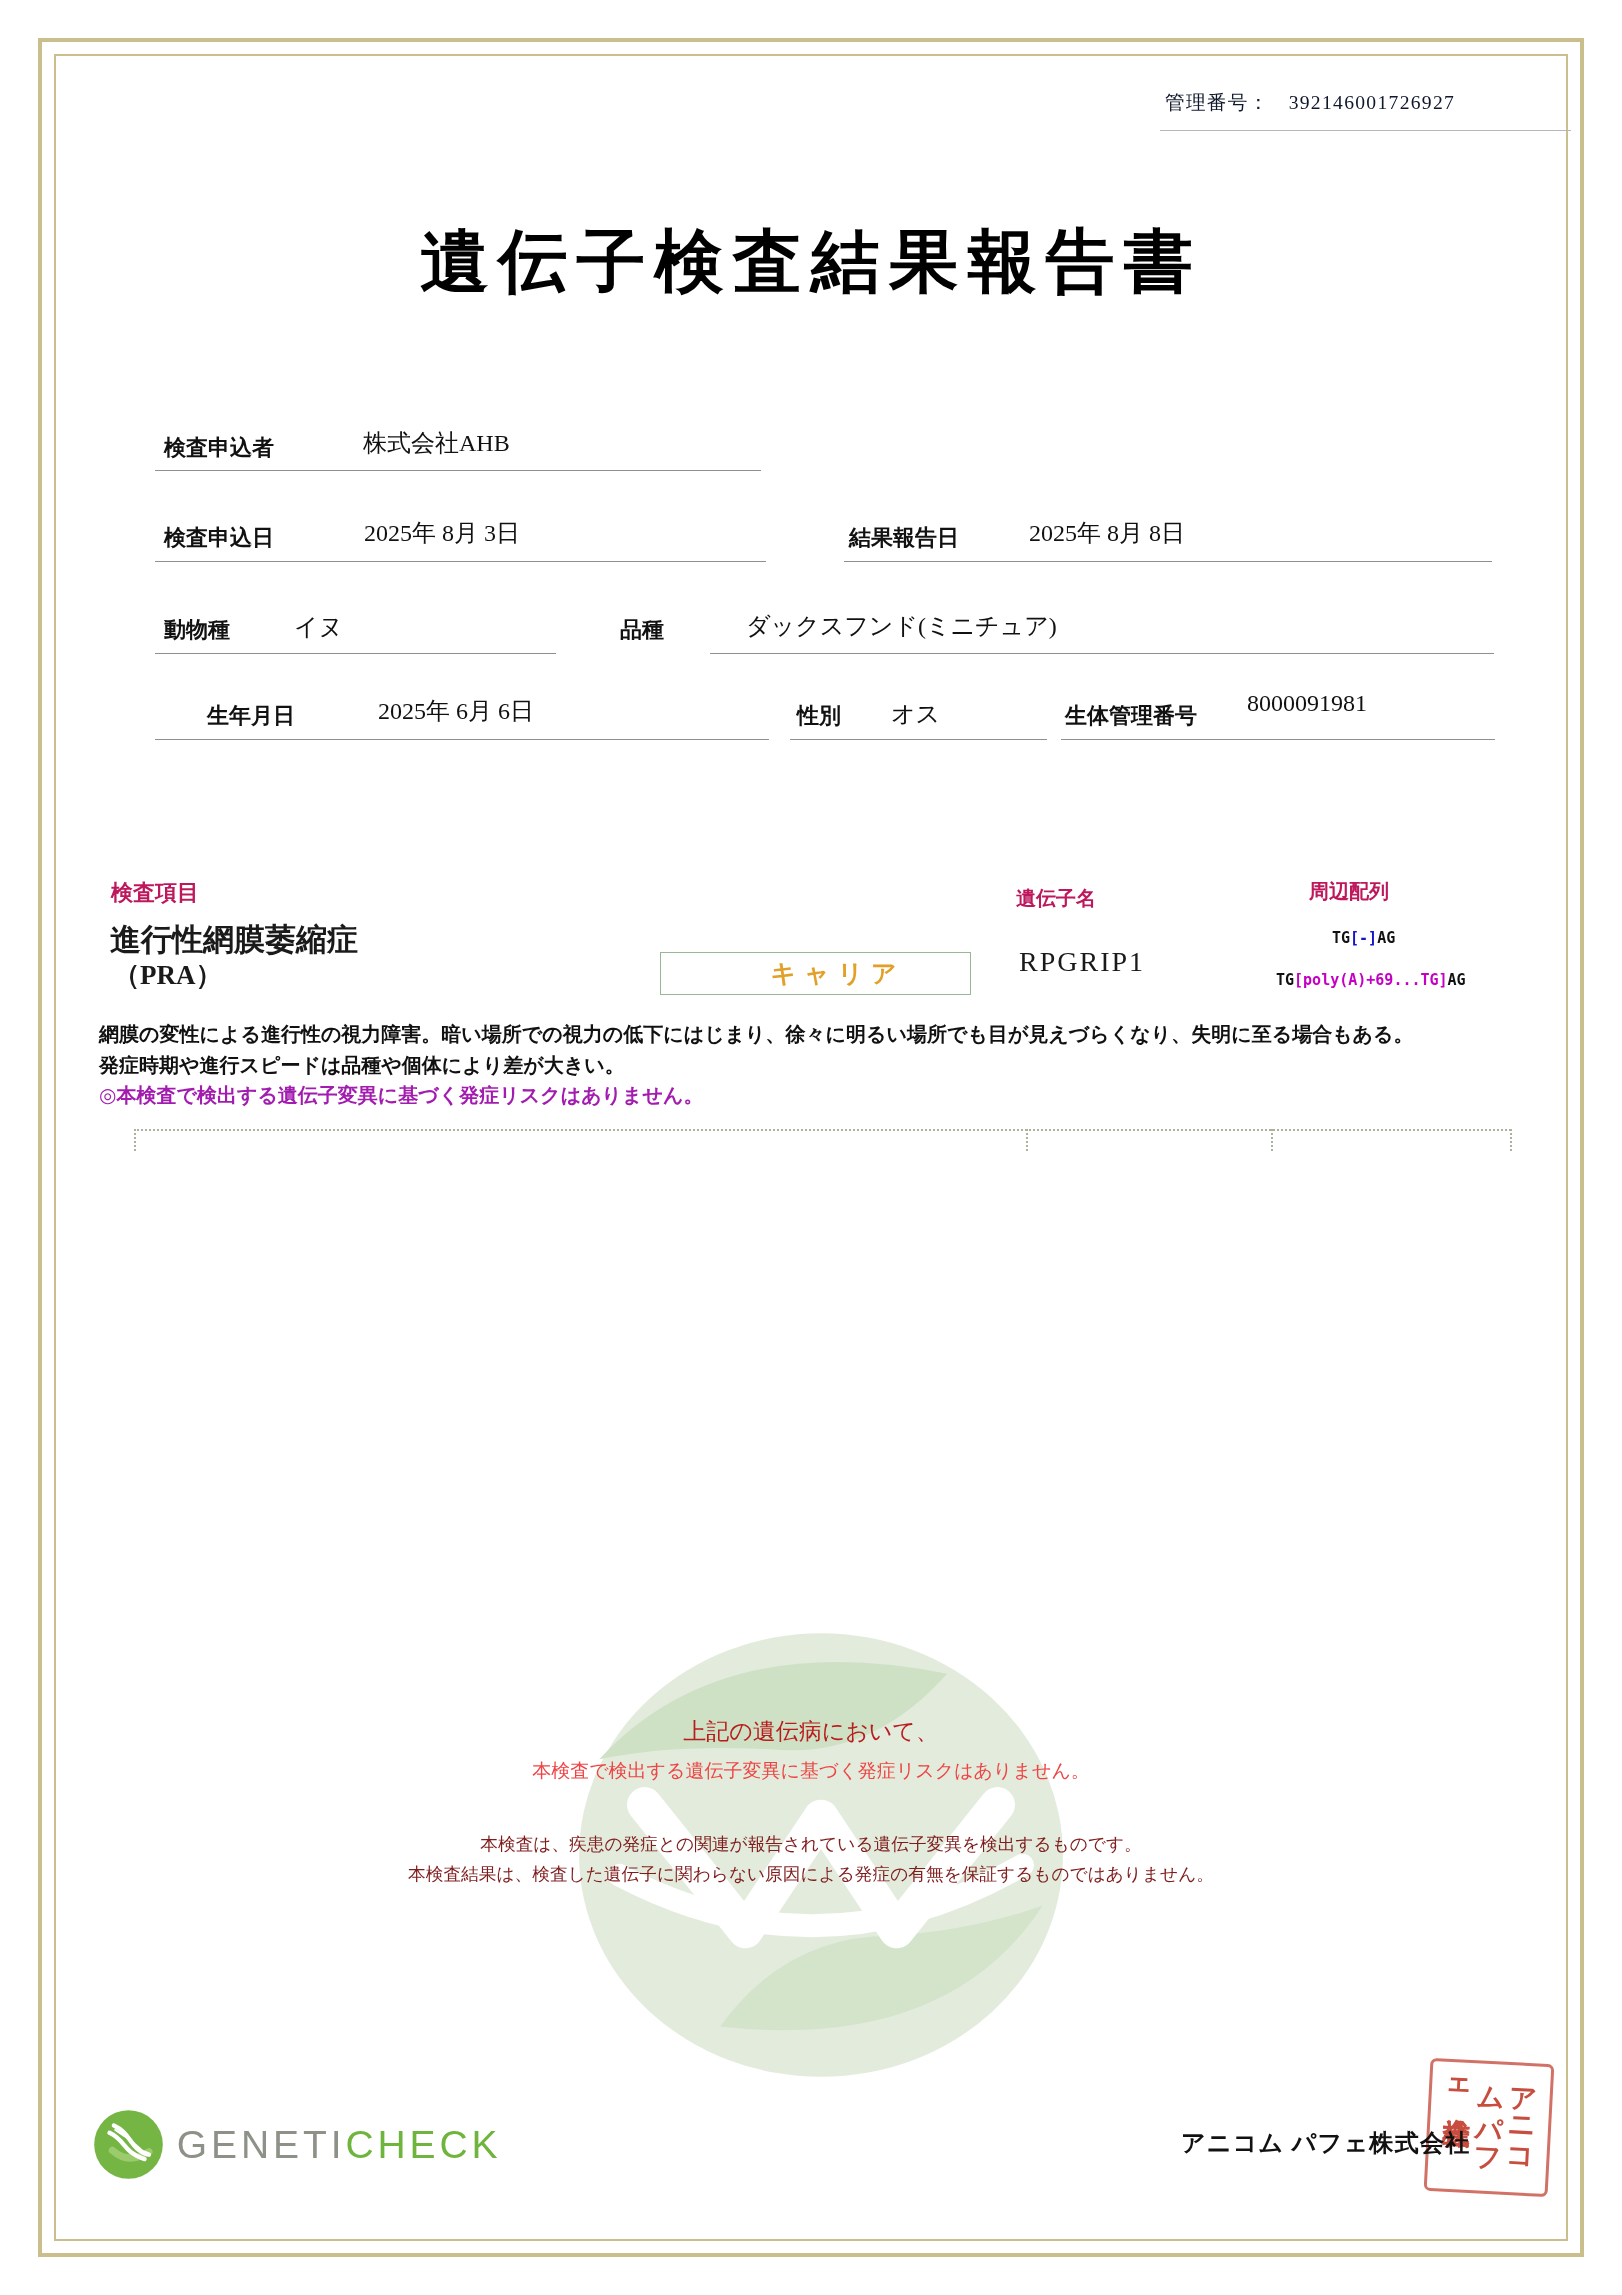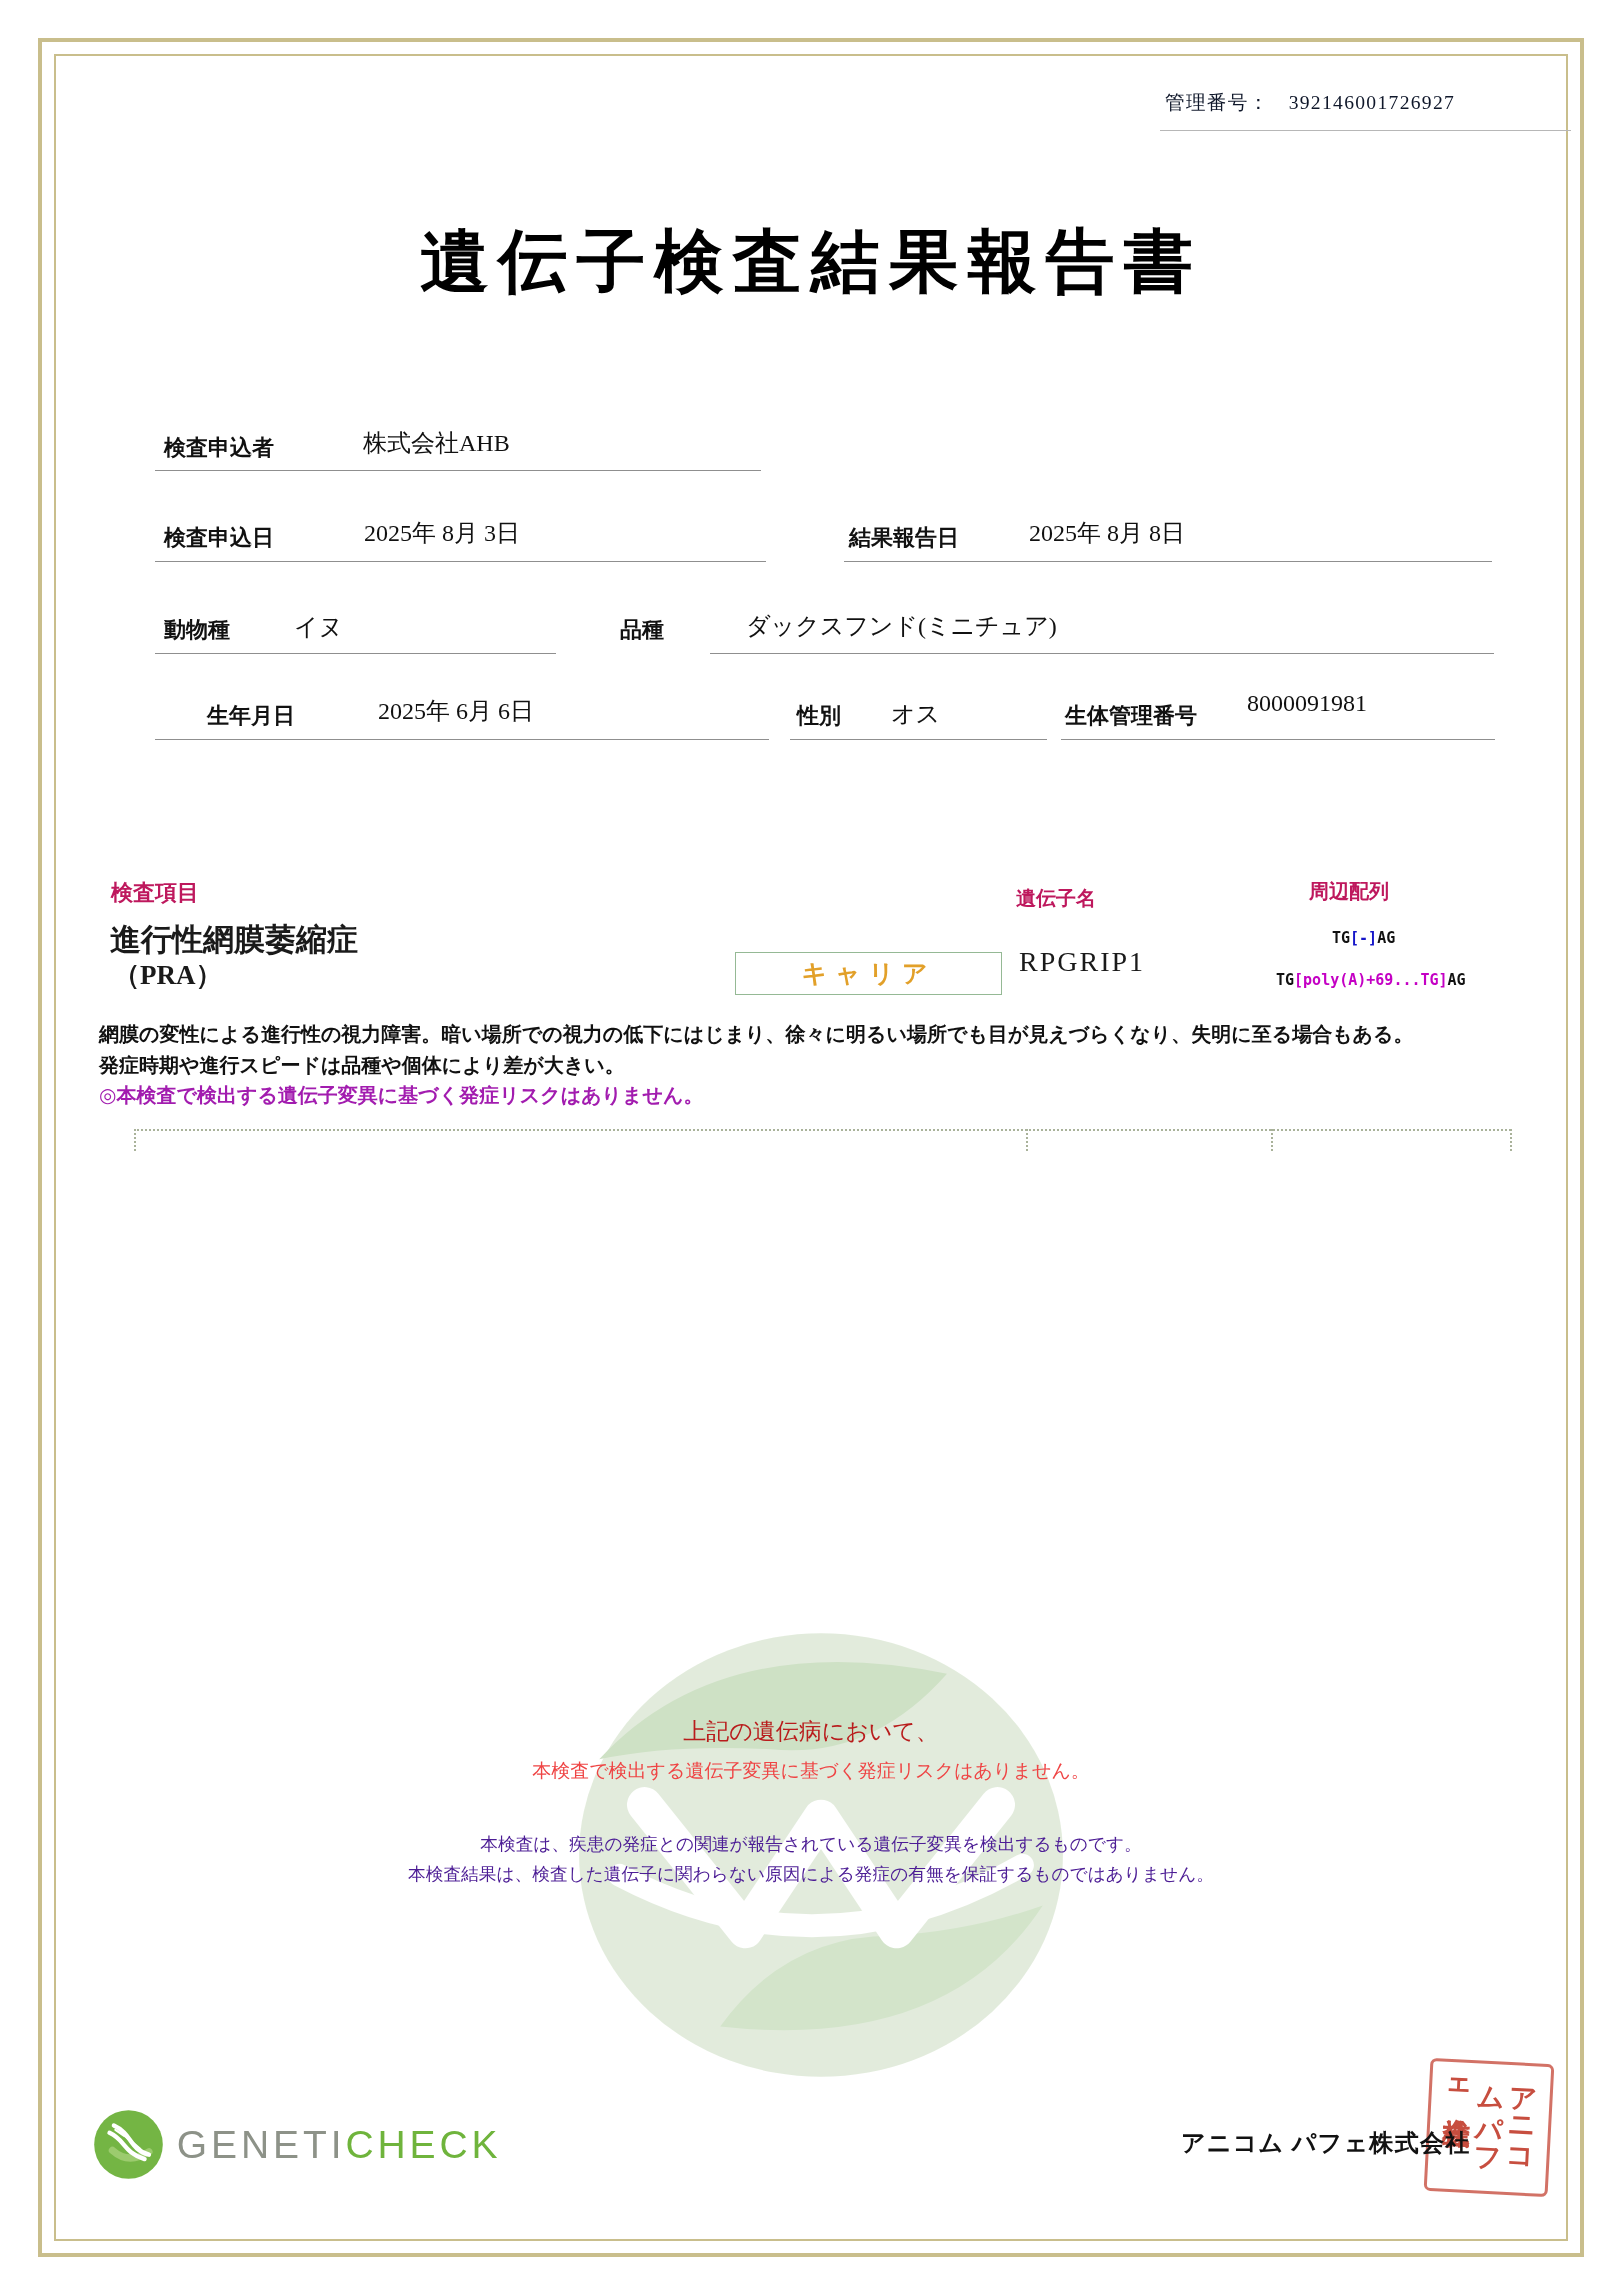--- a/index.html
+++ b/index.html
@@ -36,21 +36,21 @@
   .seq{font-size:15px;color:#111;font-weight:bold;}
   .seq .b-blue{color:#1515c8;}
   .seq .b-mag{color:#c400c4;}
   .desc{font-size:20px;font-weight:bold;color:#111;
     font-family:"Liberation Sans","DejaVu Sans",sans-serif;white-space:nowrap;}
   .desc.green{color:#a21caf;}
   .dot-h{border-top:2px dotted #a9b29a;height:0;}
   .dot-v{border-left:2px dotted #a9b29a;width:0;height:22px;}
   .summary1{width:100%;text-align:center;font-size:23px;color:#b91c1c;}
   .summary2{width:100%;text-align:center;font-size:19px;color:#ef4444;}
-  .note{width:100%;text-align:center;font-size:17.7px;color:#4c1d95;}
+  .note{width:100%;text-align:center;font-size:17.7px;color:#7f1d1d;}
   .logo-wrap{display:flex;align-items:center;gap:11.8px;}
   .logo-text{font-size:39px;letter-spacing:3.9px;font-family:"Liberation Sans","DejaVu Sans",sans-serif;font-weight:500;}
   .logo-gray{color:#8d9288;}
   .logo-green{color:#6fb43c;}
   .company{font-size:24px;font-weight:bold;letter-spacing:1.3px;color:#111;}
   .seal{
     width:115px;height:122px;
     border:3.9px solid rgba(193,59,43,.8);
     border-radius:6.5px;
     transform:rotate(3deg);
@@ -113,21 +113,21 @@
   <span class="abs val serif" style="top:690px;left:1247px;">8000091981</span>
   <div class="abs uline" style="top:739px;left:1061px;width:434px;"></div>
 
   <span class="abs green-lbl serif" style="top:878px;left:111px;font-size:22px;">検査項目</span>
   <span class="abs green-lbl serif" style="top:885px;left:1016px;">遺伝子名</span>
   <span class="abs green-lbl serif" style="top:878px;left:1309px;">周辺配列</span>
 
   <span class="abs serif" style="top:919px;left:110px;font-size:31px;font-weight:bold;">進行性網膜萎縮症</span>
   <span class="abs serif" style="top:957px;left:113px;font-size:27px;font-weight:bold;">（PRA）</span>
 
-  <div class="abs carrier-box" style="top:952px;left:735px;">
+  <div class="abs carrier-box" style="top:952px;left:660px;padding-left:44px;">
     <span class="carrier-text">キャリア</span>
   </div>
 
   <span class="abs serif" style="top:946px;left:1019px;font-size:28px;letter-spacing:2px;">RPGRIP1</span>
 
   <span class="abs seq mono" style="top:929px;left:1332px;">
     <span>TG</span><span class="b-blue">[-]</span><span>AG</span>
   </span>
   <span class="abs seq mono" style="top:971px;left:1276px;">
     <span>TG</span><span class="b-mag">[poly(A)+69...TG]</span><span>AG</span>

